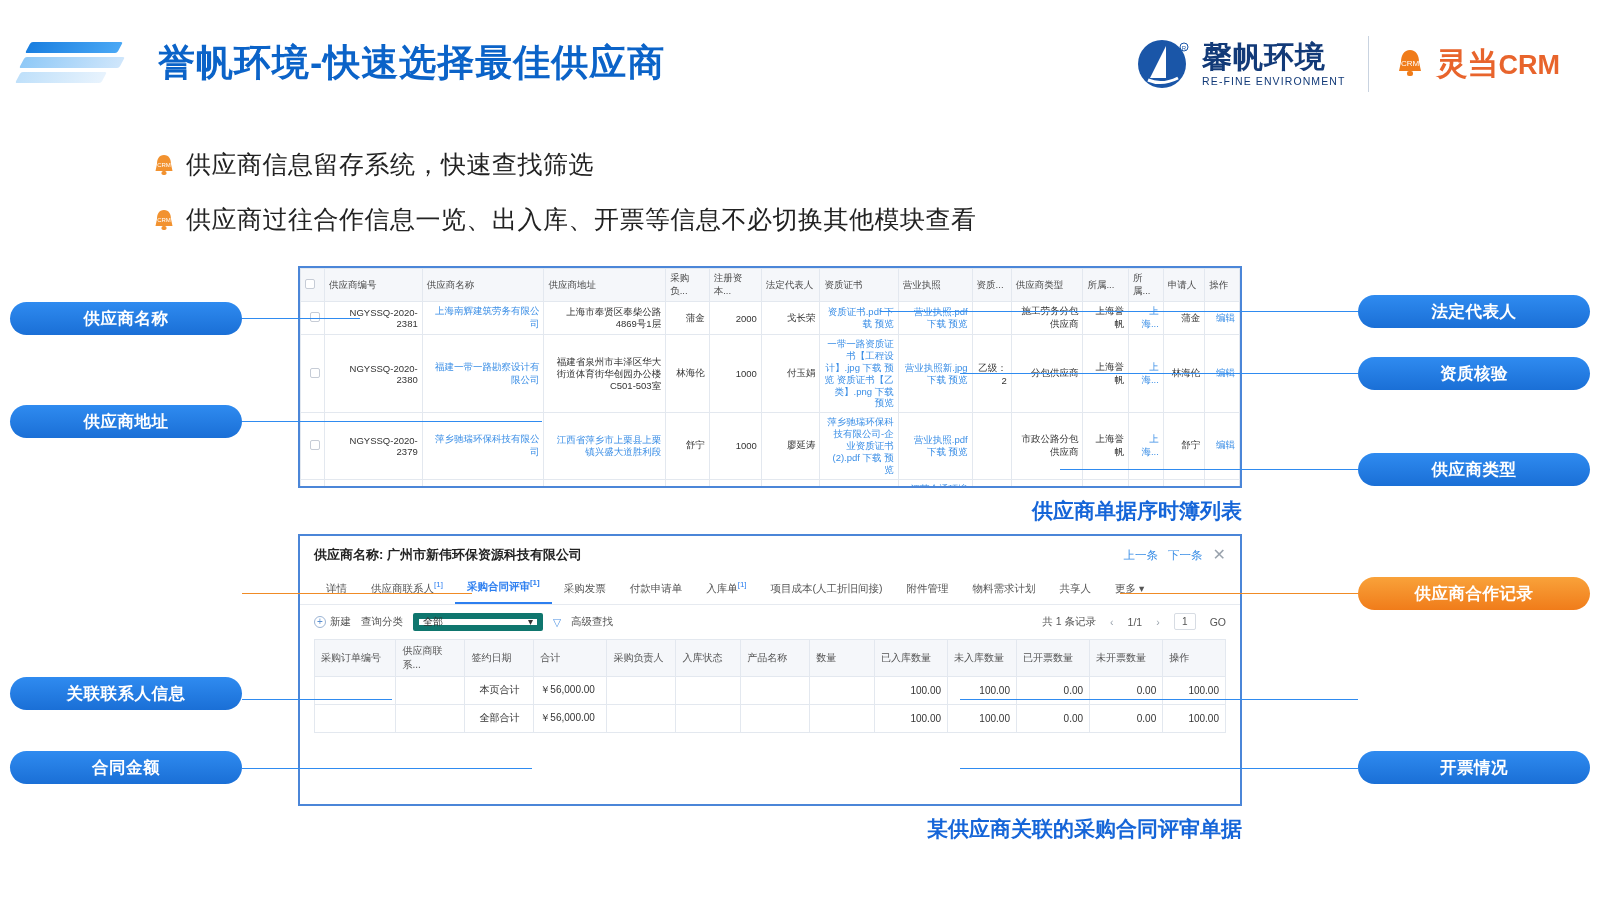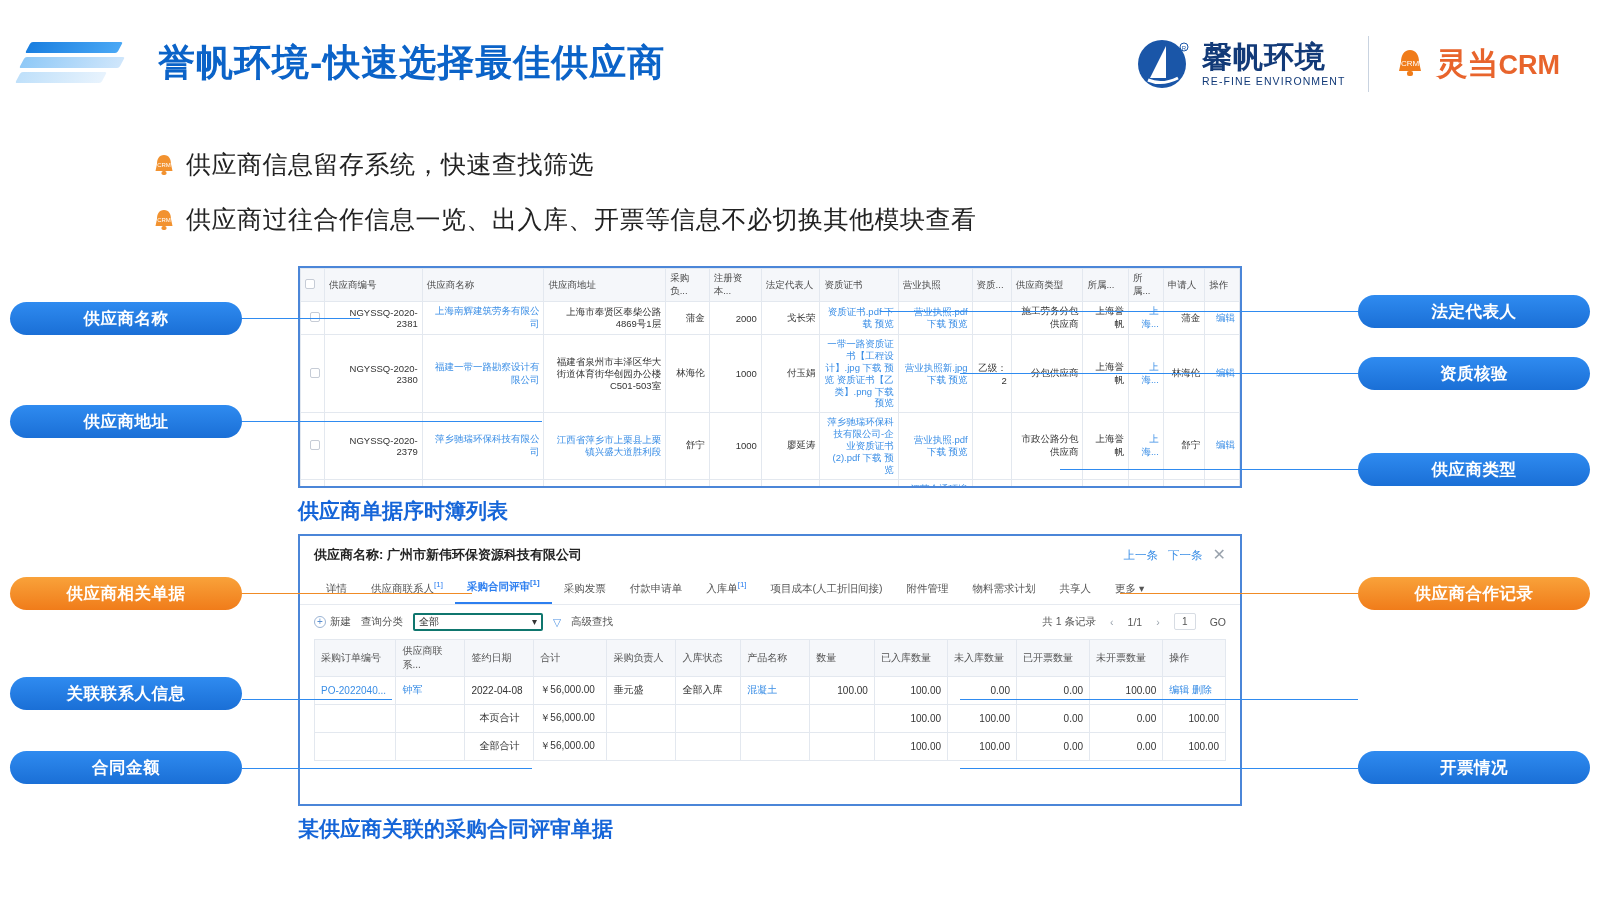--- a/index.html
+++ b/index.html
@@ -48,21 +48,21 @@
   .screen {
     position: absolute;
     border: 2px solid #4b86d8;
     background: #fff;
     overflow: hidden;
   }
   .screen-top { left: 298px; top: 266px; width: 944px; height: 222px; }
   .screen-bot { left: 298px; top: 534px; width: 944px; height: 272px; }
 
   .cap {
-    position: absolute; text-align: left; width: 944px; left: 298px;
+    position: absolute; text-align: right; width: 944px; left: 298px;
     color: #1565d8; font-size: 21px; font-weight: bold;
   }
   .cap-top { top: 497px; }
   .cap-bot { top: 815px; }
 
   
   table.tbl { border-collapse: collapse; width: 100%; font-size: 9.5px; color: #333; table-layout: fixed; }
   table.tbl th, table.tbl td { border: 1px solid #e3e8ef; padding: 3px 4px; vertical-align: middle; }
   table.tbl thead th { background: #f5f7fa; color: #4a4a4a; font-weight: normal; text-align: left; height: 22px; }
   table.tbl tbody td { height: 30px; text-align: right; }
@@ -79,21 +79,21 @@
   .bp-close { color: #9aa3ad; font-size: 16px; line-height: 1; }
 
   .bp-tabs { display: flex; align-items: flex-end; gap: 0; padding: 2px 14px 0 14px; border-bottom: 1px solid #e6eaf0; }
   .bp-tab { font-size: 10.5px; color: #555; padding: 6px 12px 8px 12px; white-space: nowrap; position: relative; }
   .bp-tab.active { color: #2d7ff0; border-bottom: 2px solid #2d7ff0; font-weight: bold; }
   .bp-tab sup { color: #2d7ff0; font-size: 8px; }
 
   .bp-toolbar { display: flex; align-items: center; gap: 10px; padding: 8px 14px; font-size: 10.5px; color: #555; }
   .btn-new { display: inline-flex; align-items: center; gap: 4px; color: #555; }
   .circ { width: 12px; height: 12px; border: 1px solid #9bb4d4; border-radius: 50%; color: #5a8fd0; font-size: 10px; line-height: 10px; text-align: center; }
-  .sel-box { display: inline-flex; align-items: center; justify-content: space-between; width: 130px; height: 18px; border: 2px solid #0f766e; border-radius: 2px; padding: 0 4px; color: #333; font-size: 10px; background: #fff; }
+  .sel-box { display: inline-flex; align-items: center; justify-content: space-between; width: 130px; height: 18px; border: 6px solid #0f766e; border-radius: 2px; padding: 0 4px; color: #333; font-size: 10px; background: #fff; }
   .funnel { color: #4a90e2; }
   .toolbar-right { margin-left: auto; display: flex; align-items: center; gap: 14px; font-size: 10.5px; color: #555; }
   .pg-box { width: 22px; height: 17px; border: 1px solid #d7dce3; border-radius: 2px; text-align: center; line-height: 15px; font-size: 10px; }
   .pg-arrow { color: #9aa3ad; }
   .go { color: #555; }
 
   table.tbl2 { border-collapse: collapse; width: calc(100% - 28px); margin: 0 14px; font-size: 10px; color: #333; table-layout: fixed; }
   table.tbl2 th, table.tbl2 td { border: 1px solid #e3e8ef; padding: 4px 6px; }
   table.tbl2 thead th { background: #f5f7fa; font-weight: normal; color: #555; text-align: left; height: 26px; }
   table.tbl2 tbody td { height: 28px; }
@@ -369,35 +369,20 @@
           <th>数量</th>
           <th>已入库数量</th>
           <th>未入库数量</th>
           <th>已开票数量</th>
           <th>未开票数量</th>
           <th>操作</th>
         </tr>
       </thead>
       <tbody>
         <tr>
-          <td class="lnk">PO-2022040...</td>
-          <td class="lnk">钟军</td>
-          <td>2022-04-08</td>
-          <td>￥56,000.00</td>
-          <td>垂元盛</td>
-          <td>全部入库</td>
-          <td class="lnk">混凝土</td>
-          <td class="num">100.00</td>
-          <td class="num">100.00</td>
-          <td class="num">0.00</td>
-          <td class="num">0.00</td>
-          <td class="num">100.00</td>
-          <td><span class="lnk">编辑</span> <span class="lnk">删除</span></td>
-        </tr>
-        <tr>
           <td></td>
             <td></td>
           <td class="sum-label">本页合计</td>
           <td>￥56,000.00</td>
           <td></td>
             <td></td>
             <td></td>
           <td class="num"></td>
           <td class="num">100.00</td>
           <td class="num">100.00</td>
@@ -425,21 +410,20 @@
   </div>
 
   <div class="cap cap-bot">某供应商关联的采购合同评审单据</div>
 
   <div class="callout c-blue" style="left:10px; top:302px; width:232px;">供应商名称</div>
   <div class="lead" style="left:242px; top:318px; width:118px;"></div>
 
   <div class="callout c-blue" style="left:10px; top:405px; width:232px;">供应商地址</div>
   <div class="lead" style="left:242px; top:421px; width:300px;"></div>
 
-  <div class="callout c-orange" style="left:10px; top:577px; width:232px;">供应商相关单据</div>
   <div class="lead-o" style="left:242px; top:593px; width:230px;"></div>
 
   <div class="callout c-blue" style="left:10px; top:677px; width:232px;">关联联系人信息</div>
   <div class="lead" style="left:242px; top:699px; width:150px;"></div>
 
   <div class="callout c-blue" style="left:10px; top:751px; width:232px;">合同金额</div>
   <div class="lead" style="left:242px; top:768px; width:290px;"></div>
 
   <div class="callout c-blue" style="right:10px; top:295px; width:232px;">法定代表人</div>
   <div class="lead" style="left:880px; top:311px; width:478px;"></div>

